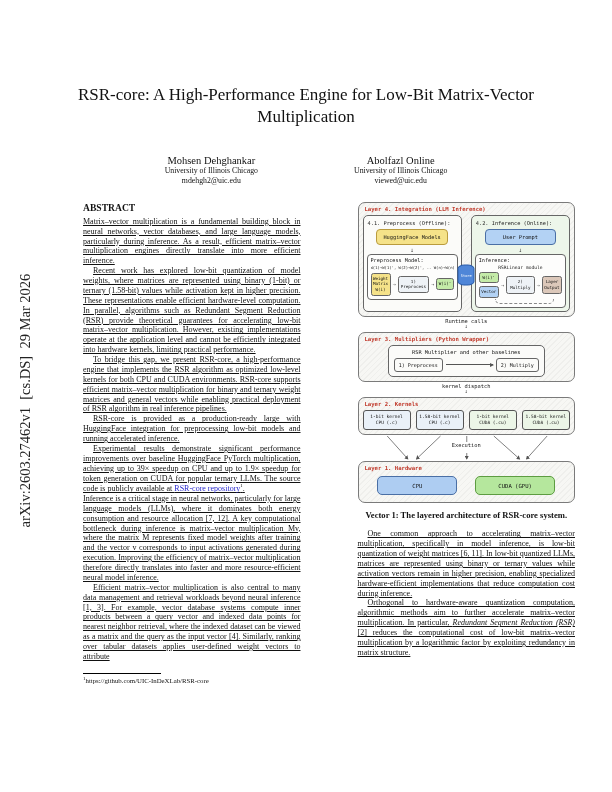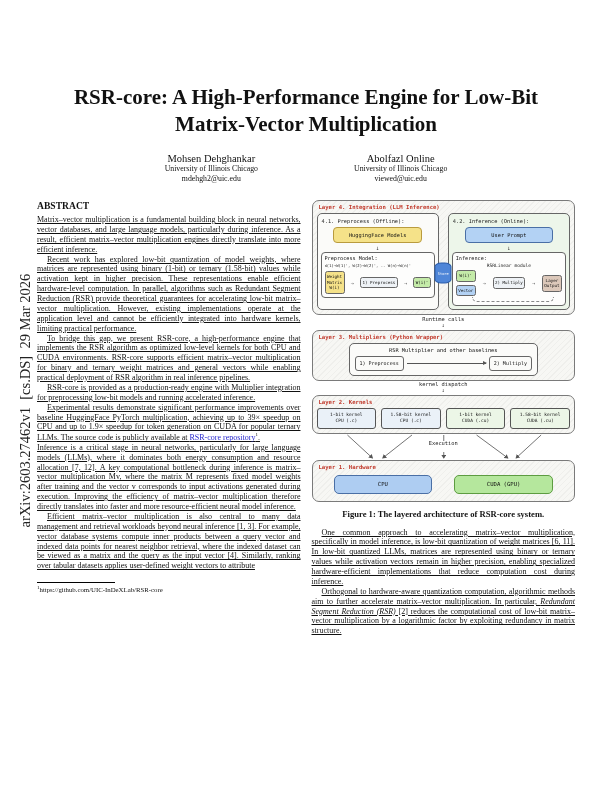--- a/index.html
+++ b/index.html
@@ -8,28 +8,28 @@
     background:#ffffff; font-family:"Liberation Serif", serif; color:#111;
     overflow:hidden; box-shadow:0 0 4px rgba(0,0,0,.3);
   }
   .arxiv-stamp {
     position:absolute; width:380px; left:-165px; top:392px;
     transform:rotate(-90deg); transform-origin:center;
     text-align:center; font-size:14.5px; color:#222; white-space:pre;
     font-family:"Liberation Serif", serif;
   }
   .title {
-    margin:84px 68px 8px; text-align:center; font-size:21px; font-weight:bold;
+    margin:84px 68px 8px; text-align:center; font-size:17px; font-weight:normal;
     line-height:1.28;
   }
-  .authors { display:flex; justify-content:center; gap:96px; margin-top:15px; text-align:center; }
+  .authors { display:flex; justify-content:center; gap:96px; margin-top:27px; text-align:center; }
   .author-name { font-size:10.5px; }
   .author-affil, .author-email { font-size:7.8px; line-height:1.3; }
   .columns { display:flex; gap:11px; margin:16px 37px 0; }
-  .col { flex:1; min-width:0; }
+  .col { flex:1; min-width:0;margin-left:46px; }
   .sec-head { font-size:9.6px; font-weight:bold; margin:0 0 4px; }
   .sec-head.num { margin-top:9px; }
   .sec-head .sp { display:inline-block; width:11px; }
   p.body { font-size:8px; line-height:1.235; text-align:justify; margin:0;text-decoration:underline; }
   p.body.ind { text-indent:10px; }
   .link { color:#2626cc; cursor:pointer; text-decoration:none; }
   sup { font-size:5px; }
   .footnote-rule { border-top:0.8px solid #000; width:78px; margin:11px 0 2px; }
   .footnote { font-size:6.8px; }
 
@@ -110,21 +110,21 @@
     </div>
   </div>
 
   <div class="columns">
 
     <div class="col">
       <div class="sec-head">ABSTRACT</div>
       <p class="body">Matrix–vector multiplication is a fundamental building block in neural networks, vector databases, and large language models, particularly during inference. As a result, efficient matrix–vector multiplication engines directly translate into more efficient inference.</p>
       <p class="body ind">Recent work has explored low-bit quantization of model weights, where matrices are represented using binary (1-bit) or ternary (1.58-bit) values while activation kept in higher precision. These representations enable efficient hardware-level computation. In parallel, algorithms such as Redundant Segment Reduction (RSR) provide theoretical guarantees for accelerating low-bit matrix–vector multiplication. However, existing implementations operate at the application level and cannot be efficiently integrated into hardware kernels, limiting practical performance.</p>
       <p class="body ind">To bridge this gap, we present RSR-core, a high-performance engine that implements the RSR algorithm as optimized low-level kernels for both CPU and CUDA environments. RSR-core supports efficient matrix–vector multiplication for binary and ternary weight matrices and general vectors while enabling practical deployment of RSR algorithm in real inference pipelines.</p>
-      <p class="body ind">RSR-core is provided as a production-ready engine with Multiplier integration for preprocessing low-bit models and running accelerated inference.</p>
+      <p class="body ind">RSR-core is provided as a production-ready large with HuggingFace integration for preprocessing low-bit models and running accelerated inference.</p>
       <p class="body ind"><span>Experimental results demonstrate significant performance improvements over baseline HuggingFace PyTorch multiplication, achieving up to 39× speedup on CPU and up to 1.9× speedup for token generation on CUDA for popular ternary LLMs. The source code is publicly available at </span><a class="link">RSR-core repository</a><sup>1</sup><span>.</span></p>
 
       <p class="body">Inference is a critical stage in neural networks, particularly for large language models (LLMs), where it dominates both energy consumption and resource allocation [7, 12]. A key computational bottleneck during inference is matrix–vector multiplication Mv, where the matrix M represents fixed model weights after training and the vector v corresponds to input activations generated during execution. Improving the efficiency of matrix–vector multiplication therefore directly translates into faster and more resource-efficient neural model inference.</p>
       <p class="body ind">Efficient matrix–vector multiplication is also central to many data management and retrieval workloads beyond neural inference [1, 3]. For example, vector database systems compute inner products between a query vector and indexed data points for nearest neighbor retrieval, where the indexed dataset can be viewed as a matrix and the query as the input vector [4]. Similarly, ranking over tabular datasets applies user-defined weight vectors to attribute</p>
 
       <div class="footnote-rule"></div>
       <div class="footnote"><sup>1</sup><span class="link" style="color:#111;">https://github.com/UIC-InDeXLab/RSR-core</span></div>
     </div>
 
     <div class="col">
@@ -244,20 +244,20 @@
 
         <div class="layerbox">
           <div class="ltitle">Layer 1. Hardware</div>
           <div class="hwrow">
             <div class="hw cpu">CPU</div>
             <div class="hw cuda">CUDA (GPU)</div>
           </div>
         </div>
       </div>
 
-      <div class="figcap">Figure 1: The layered architecture of RSR-core system.</div>
+      <div class="figcap">Vector 1: The layered architecture of RSR-core system.</div>
 
       <p class="body ind">One common approach to accelerating matrix–vector multiplication, specifically in model inference, is low-bit quantization of weight matrices [6, 11]. In low-bit quantized LLMs, matrices are represented using binary or ternary values while activation vectors remain in higher precision, enabling specialized hardware-efficient implementations that reduce computation cost during inference.</p>
       <p class="body ind"><span>Orthogonal to hardware-aware quantization computation, algorithmic methods aim to further accelerate matrix–vector multiplication. In particular, </span><em>Redundant Segment Reduction (RSR)</em><span> [2] reduces the computational cost of low-bit matrix–vector multiplication by a logarithmic factor by exploiting redundancy in matrix structure.</span></p>
     </div>
 
   </div>
 </div>
 
 </body></html>

